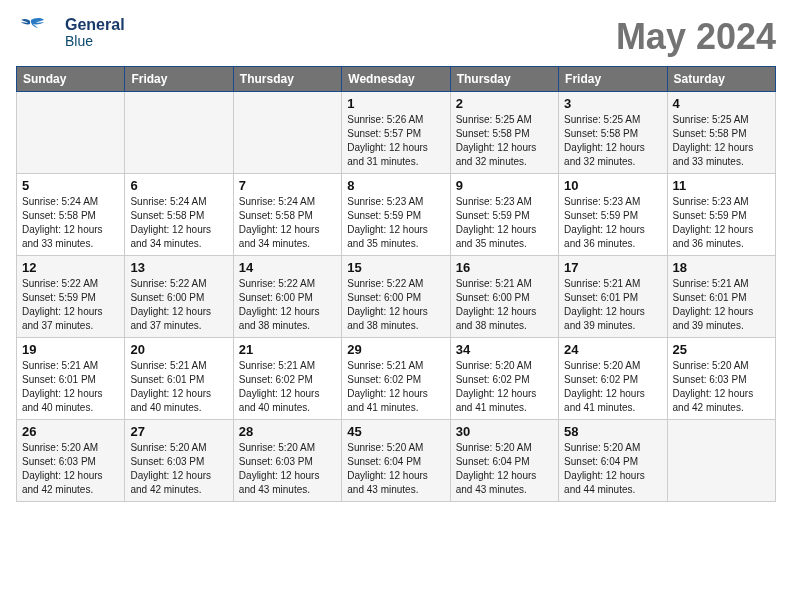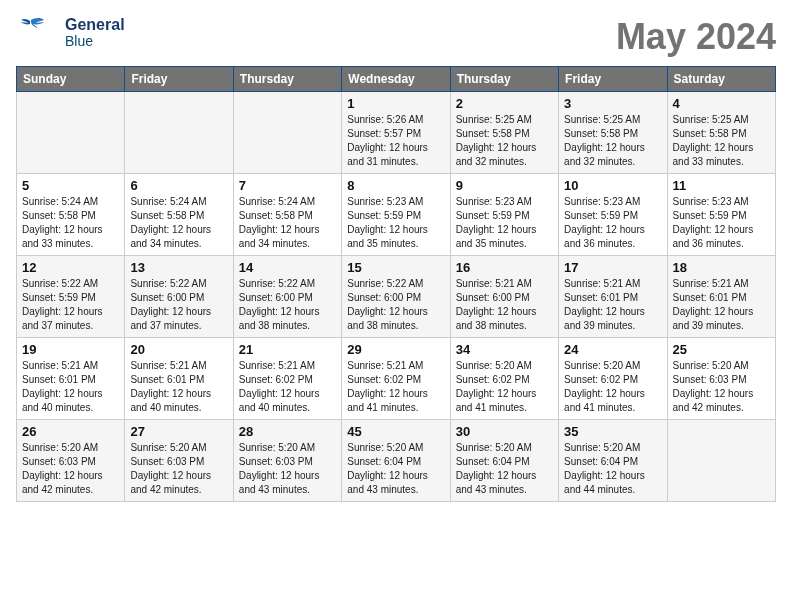--- a/index.html
+++ b/index.html
@@ -334,21 +334,21 @@
 and 43 minutes.</div>
         </td>
         <td>
           <div class="day-num">30</div>
           <div class="day-info">Sunrise: 5:20 AM
 Sunset: 6:04 PM
 Daylight: 12 hours
 and 43 minutes.</div>
         </td>
         <td>
-          <div class="day-num">35</div>
+          <div class="day-num">58</div>
           <div class="day-info">Sunrise: 5:20 AM
 Sunset: 6:04 PM
 Daylight: 12 hours
 and 44 minutes.</div>
         </td>
         <td class="empty"></td>
       </tr>
     </tbody>
 </table>
 

